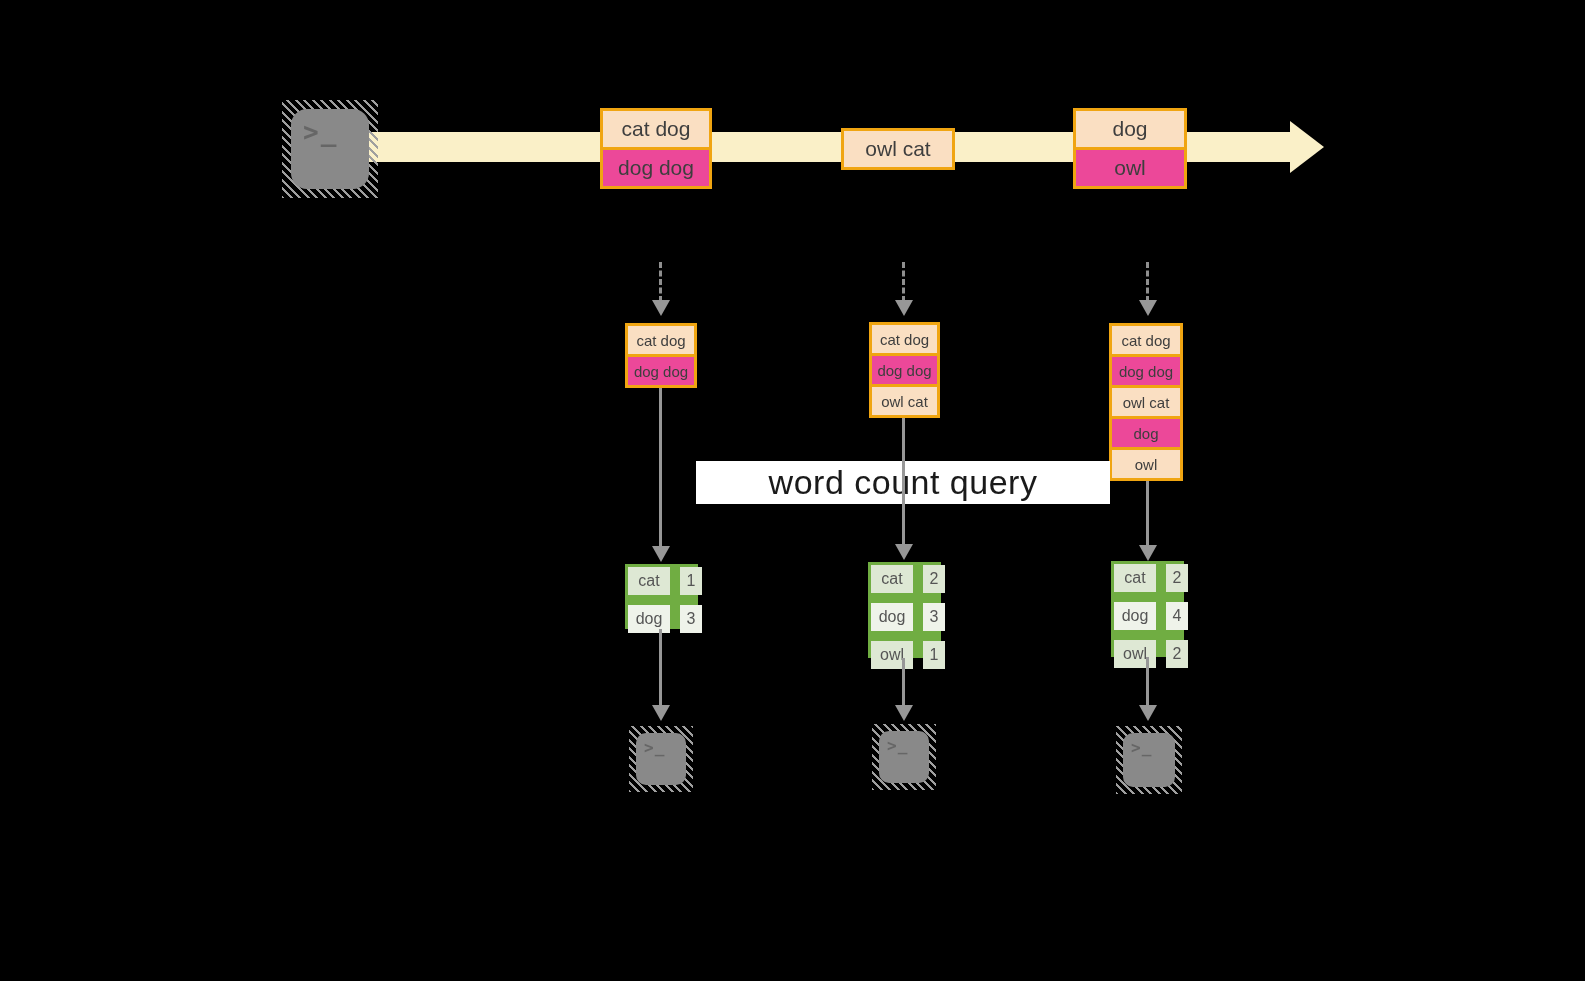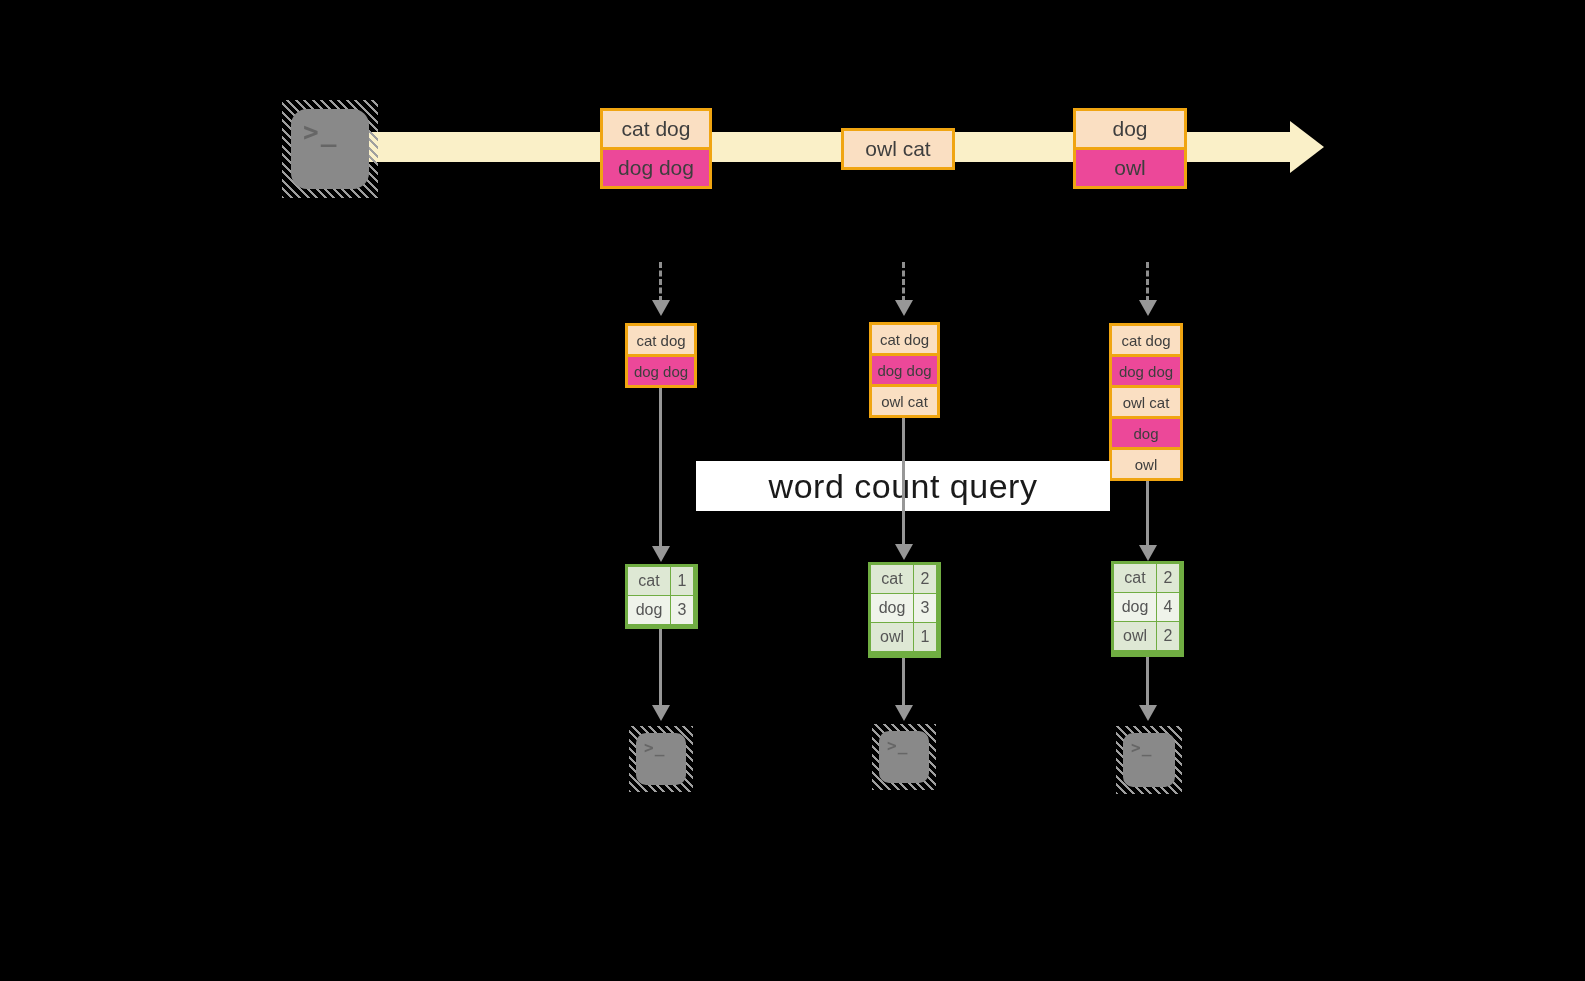--- a/index.html
+++ b/index.html
@@ -19,36 +19,36 @@
   .ocell.small{font-size:15px;}
   .peach{background:#FADFC2;}
   .cream{background:#ec4899;}
   
   .vline{position:absolute;width:3px;background:#979797;z-index:6;}
   .vdash{position:absolute;width:0;border-left:3px dashed #8F8F8F;z-index:2;}
   .ahead{position:absolute;width:0;height:0;z-index:6;
     border-left:9px solid transparent;border-right:9px solid transparent;border-top:16px solid #979797;}
   
   .gtable{position:absolute;box-sizing:border-box;border:3px solid #70AD42;background:#70AD42;
-    display:grid;grid-template-columns:42px 22px;grid-auto-rows:28px;gap:1px;width:73px;z-index:4;}
+    display:grid;grid-template-columns:42px 22px;grid-auto-rows:28px;gap:10px;width:73px;z-index:4;}
   .gcell{display:flex;align-items:center;justify-content:center;font-size:16px;color:#555555;}
   .gdark{background:#DEE8D4;}
   .glight{background:#EFF3EA;}
   
   .term{position:absolute;z-index:5;
     background:repeating-linear-gradient(45deg,#9F9F9F 0 2px,rgba(0,0,0,0) 2px 6px);}
   .term-inner{position:absolute;background:#898989;}
   .term.big .term-inner{inset:9px;border-radius:16px;}
   .term.sm .term-inner{inset:7px;border-radius:10px;}
   .prompt{display:flex;align-items:flex-end;color:#666666;font-weight:bold;
     font-family:"DejaVu Sans Mono","Liberation Mono",monospace;}
   .term.big .prompt{padding:10px 0 0 12px;font-size:26px;letter-spacing:2px;line-height:1;}
   .term.sm .prompt{padding:7px 0 0 8px;font-size:16px;letter-spacing:1px;line-height:1;}
   
-  .qlabel{position:absolute;left:696px;top:461px;width:414px;height:50px;background:#FFFFFF;z-index:5;
+  .qlabel{position:absolute;left:696px;top:461px;width:414px;height:43px;background:#FFFFFF;z-index:5;
     display:flex;align-items:center;justify-content:center;}
   .qlabel span{font-size:34px;font-weight:300;color:#1A1A1A;letter-spacing:0.5px;}
 </style>
 </head>
 <body>
 
 <div class="canvas">
 
   <div class="stream-band"></div>
   <div class="stream-head"></div>

